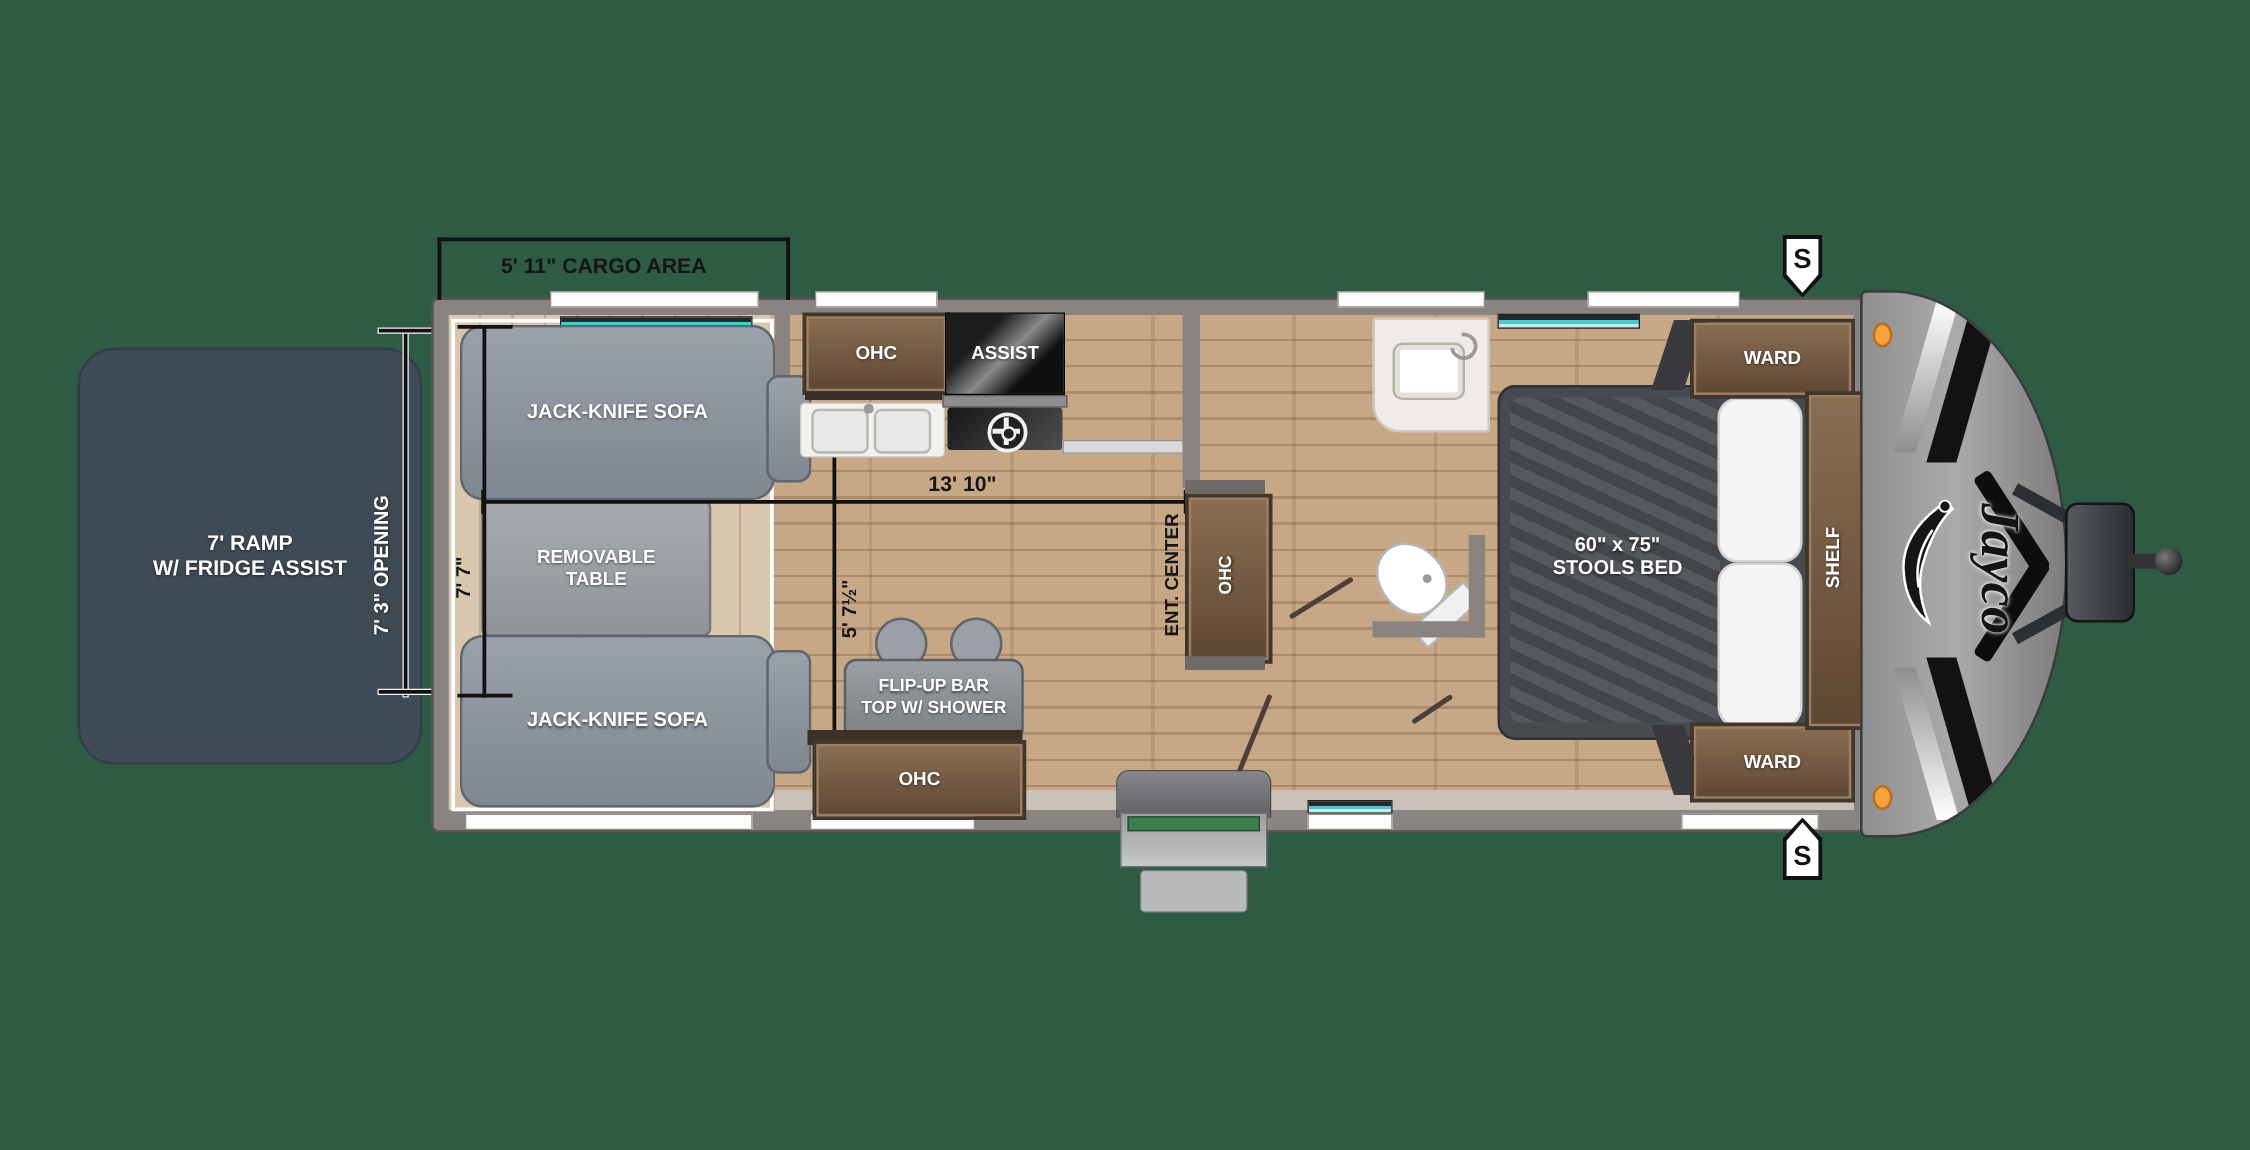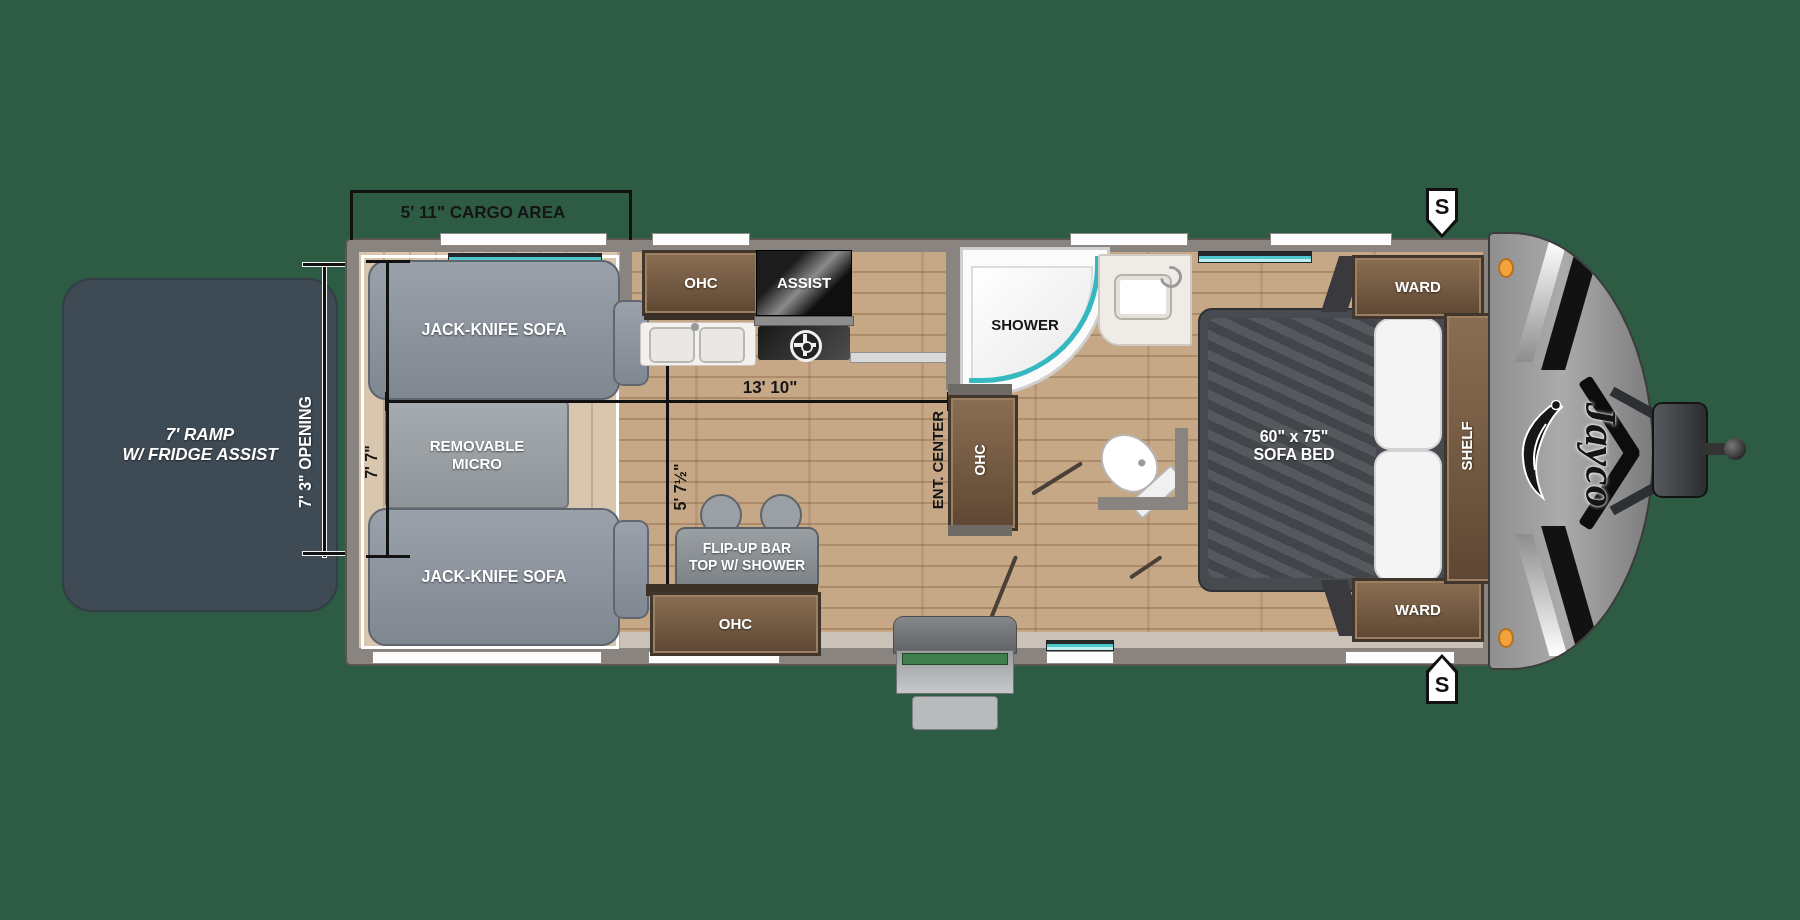--- a/index.html
+++ b/index.html
@@ -18,21 +18,21 @@
   .sofa{background:linear-gradient(180deg,#9aa1ab,#7f8791);border:2px solid #5f666f;border-radius:18px;}
   .wall{background:#8a8480;}
   .doorline{background:#4a4038;transform-origin:0 50%;height:4px;border-radius:2px;}
   .shield{display:flex;align-items:center;justify-content:center;font-weight:bold;font-size:22px;color:#111;}
 </style>
 </head>
 <body>
 
 <div class="stage">
 
-  <div class="abs" style="left:62px;top:278px;width:272px;height:330px;background:#3e4a54;border:2px solid #333d46;border-radius:30px;display:flex;align-items:center;justify-content:center;font-style:italic;">
+  <div class="abs" style="left:62px;top:278px;width:272px;height:330px;background:#3e4a54;border:2px solid #333d46;border-radius:30px;display:flex;align-items:center;justify-content:center;">
     <div class="lbl white" style="font-size:17px;">
       <div>7' RAMP</div>
       <div>W/ FRIDGE ASSIST</div>
     </div>
   </div>
 
   <div class="abs dimline" style="left:323px;top:265px;width:3px;height:292px;"></div>
   <div class="abs dimline" style="left:303px;top:263px;width:44px;height:3px;"></div>
   <div class="abs dimline" style="left:303px;top:552px;width:44px;height:3px;"></div>
   <div class="vlabel white" style="left:226px;top:442px;font-size:16px;">7' 3" OPENING</div>
@@ -69,21 +69,21 @@
   <div class="abs window" style="left:1345px;top:651px;width:108px;height:11px;"></div>
 
   <div class="abs sofa" style="left:368px;top:260px;width:248px;height:136px;display:flex;align-items:center;justify-content:center;">
     <div class="lbl white" style="font-size:16px;">JACK-KNIFE SOFA</div>
   </div>
   <div class="abs sofa" style="left:613px;top:300px;width:32px;height:82px;border-radius:10px;"></div>
 
   <div class="abs" style="left:385px;top:400px;width:180px;height:105px;background:linear-gradient(180deg,#a6abb0,#8f9499);border:2px solid #70767c;border-radius:6px;display:flex;align-items:center;justify-content:center;">
     <div class="lbl white" style="font-size:15px;">
       <div>REMOVABLE</div>
-      <div>MICRO</div>
+      <div>TABLE</div>
     </div>
   </div>
 
   <div class="abs sofa" style="left:368px;top:508px;width:248px;height:134px;display:flex;align-items:center;justify-content:center;">
     <div class="lbl white" style="font-size:16px;">JACK-KNIFE SOFA</div>
   </div>
   <div class="abs sofa" style="left:613px;top:520px;width:32px;height:95px;border-radius:10px;"></div>
 
   <div class="abs dimline-plain" style="left:386px;top:262px;width:3px;height:296px;"></div>
   <div class="abs dimline-plain" style="left:366px;top:260px;width:44px;height:3px;"></div>
@@ -119,25 +119,20 @@
       <span class="abs" style="left:10px;top:1px;width:4px;height:22px;background:#f0f0f0;"></span>
       <span class="abs" style="left:1px;top:10px;width:22px;height:4px;background:#f0f0f0;"></span>
       <span class="abs" style="left:8px;top:8px;width:8px;height:8px;background:#222;border:2px solid #f0f0f0;border-radius:50%;"></span>
     </div>
   </div>
 
   <div class="abs" style="left:850px;top:352px;width:108px;height:9px;background:#d9d9d9;border:1px solid #8f8f8f;"></div>
 
   <div class="abs wall" style="left:946px;top:252px;width:14px;height:138px;"></div>
 
-  <div class="abs" style="left:960px;top:247px;width:144px;height:144px;background:#fbfbfb;border:3px solid #cfcfcf;border-bottom-right-radius:130px;">
-    <div class="abs" style="left:8px;top:16px;width:118px;height:110px;background:linear-gradient(135deg,#ffffff,#e9e9e9);border:2px solid #dcdcdc;border-bottom-right-radius:105px;"></div>
-    <div class="abs" style="left:6px;top:6px;width:126px;height:122px;border:0;border-right:5px solid #35b8bf;border-bottom:5px solid #35b8bf;border-bottom-right-radius:118px;"></div>
-    <div class="abs lbl black" style="left:12px;top:66px;width:100px;font-size:15px;">SHOWER</div>
-  </div>
 
   <div class="abs" style="left:1098px;top:254px;width:90px;height:88px;background:#efece7;border:2px solid #cfcac2;border-radius:3px 3px 3px 22px;">
     <div class="abs" style="left:14px;top:18px;width:54px;height:42px;background:#fff;border:2px solid #b5b1a9;border-radius:8px;box-shadow:inset 0 0 0 4px #e4e1db;"></div>
     <div class="abs" style="left:60px;top:10px;width:16px;height:16px;border:3px solid #9a9a9a;border-radius:50%;border-left-color:transparent;transform:rotate(35deg);"></div>
   </div>
 
   <div class="abs" style="left:948px;top:384px;width:64px;height:11px;background:#6e6a66;"></div>
   <div class="abs wood" style="left:948px;top:395px;width:64px;height:130px;"></div>
   <div class="abs" style="left:948px;top:525px;width:64px;height:11px;background:#6e6a66;"></div>
   <div class="vlabel white" style="left:900px;top:450px;font-size:14px;">OHC</div>
@@ -156,21 +151,21 @@
   <div class="abs doorline" style="left:1032px;top:492px;width:59px;transform:rotate(-31.8deg);"></div>
   <div class="abs doorline" style="left:1130px;top:576px;width:38px;transform:rotate(-34deg);"></div>
   <div class="abs doorline" style="left:981px;top:641px;width:94px;transform:rotate(-68deg);"></div>
 
   <div class="abs" style="left:1198px;top:308px;width:250px;height:280px;background:#474a4f;border:2px solid #2f3134;border-radius:14px;"></div>
   <div class="abs" style="left:1208px;top:318px;width:168px;height:260px;background:linear-gradient(135deg,#a8a9ab,#8f9093);border-radius:8px;background-image:repeating-linear-gradient(25deg,rgba(255,255,255,.08) 0 9px,rgba(0,0,0,.07) 9px 18px);"></div>
   <div class="abs" style="left:1374px;top:318px;width:64px;height:128px;background:#f4f4f4;border:2px solid #d4d4d4;border-radius:16px;"></div>
   <div class="abs" style="left:1374px;top:450px;width:64px;height:128px;background:#f4f4f4;border:2px solid #d4d4d4;border-radius:16px;"></div>
   <div class="abs lbl white" style="left:1212px;top:428px;width:164px;font-size:16px;">
     <div>60" x 75"</div>
-    <div>SOFA BED</div>
+    <div>STOOLS BED</div>
   </div>
 
   <div class="abs" style="left:1330px;top:256px;width:26px;height:56px;background:#3a3a3e;transform:skewX(-18deg);"></div>
   <div class="abs wood" style="left:1352px;top:255px;width:126px;height:58px;display:flex;align-items:center;justify-content:center;">
     <div class="lbl white" style="font-size:15px;">WARD</div>
   </div>
   <div class="abs" style="left:1330px;top:580px;width:26px;height:56px;background:#3a3a3e;transform:skewX(18deg);"></div>
   <div class="abs wood" style="left:1352px;top:578px;width:126px;height:58px;display:flex;align-items:center;justify-content:center;">
     <div class="lbl white" style="font-size:15px;">WARD</div>
   </div>

